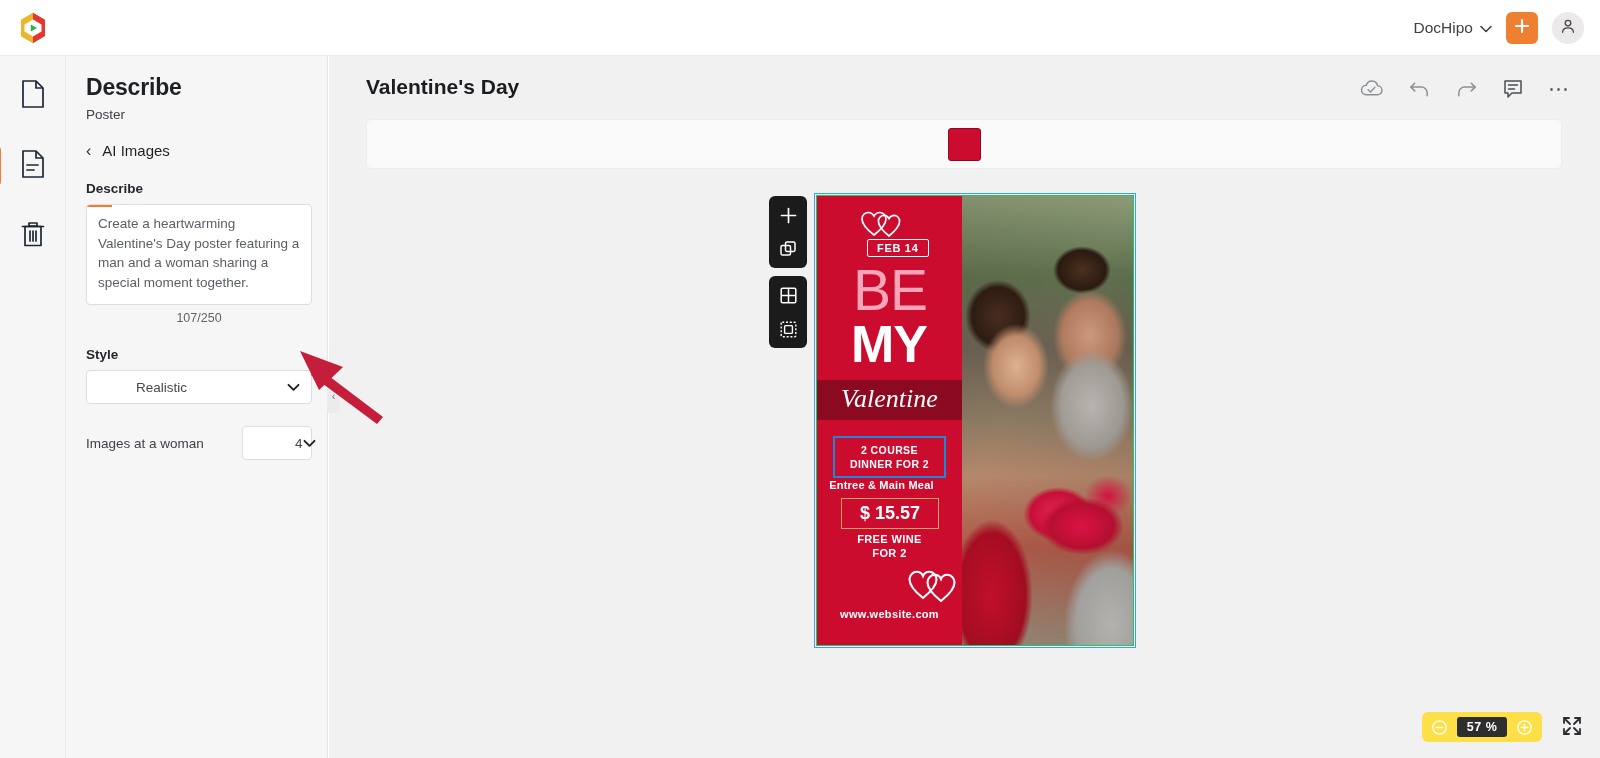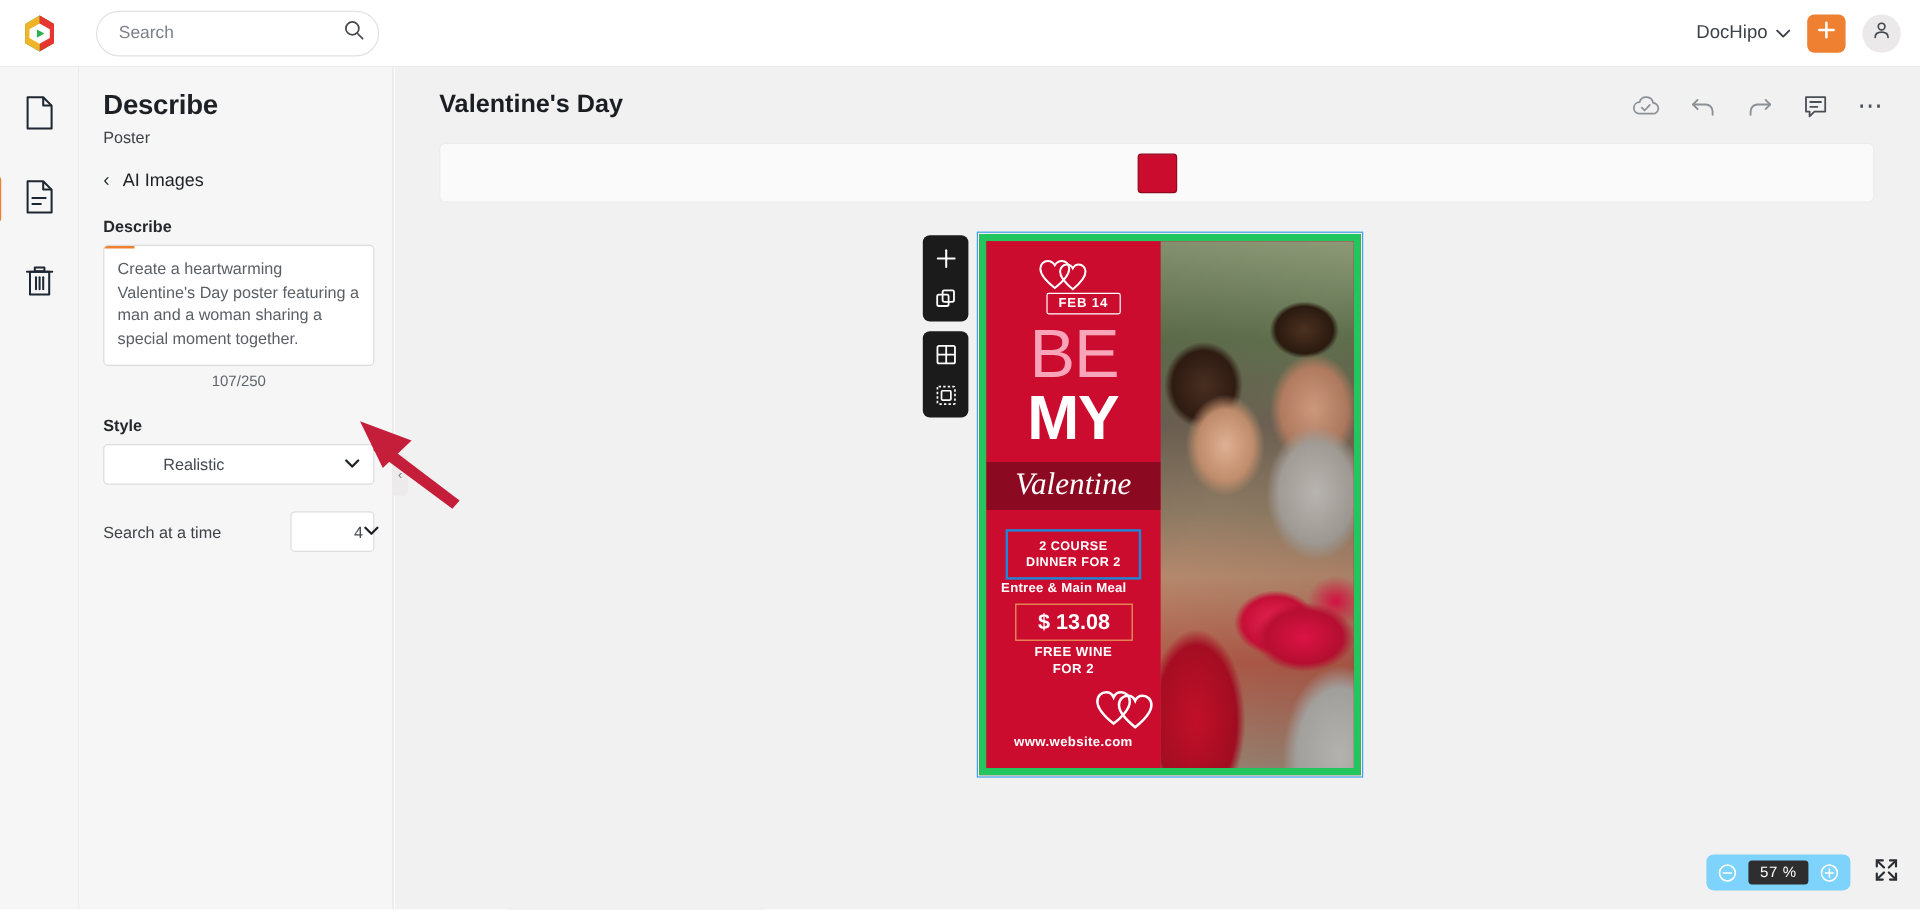--- a/index.html
+++ b/index.html
@@ -126,21 +126,21 @@
   .float-tools { position: absolute; left: 440px; top: 140px; display: flex; flex-direction: column; gap: 8px; z-index: 12; }
   .float-group {
     width: 38px; background: #1b1b1b; border-radius: 6px;
     display: flex; flex-direction: column; align-items: center; padding: 7px 0; gap: 10px;
   }
   .float-btn { width: 24px; height: 24px; display:flex; align-items:center; justify-content:center; cursor: pointer; }
 
   
   .poster {
     position: absolute; left: 487px; top: 139px; width: 318px; height: 451px;
-    overflow: hidden; border: 6px solid #22c55e; background: #cc0c2f;
+    overflow: hidden; border: 1px solid #22c55e; background: #cc0c2f;
   }
   .poster-left {
     position: absolute; left: 0; top: 0; width: 145px; height: 451px; background: #cc0c2f; z-index: 3;
   }
   .poster-photo {
     position: absolute; left: 145px; top: 0; width: 173px; height: 451px;
     background:
       radial-gradient(ellipse 58px 40px at 120px 330px, #e8144a 0%, #c00f33 55%, transparent 72%),
       radial-gradient(ellipse 46px 36px at 96px 318px, #f2295c 0%, #cc1038 60%, transparent 75%),
       radial-gradient(ellipse 34px 30px at 146px 300px, #e01244 0%, transparent 70%),
@@ -204,22 +204,22 @@
     color: #fff; font-size: 11px; font-weight: bold; letter-spacing: 0.3px;
   }
   .poster-selection {
     position: absolute; left: 485px; top: 137px; width: 322px; height: 455px;
     border: 1.5px solid #3ba0e6; z-index: 11; pointer-events: none;
   }
 
   
   .zoombar {
     position: absolute; bottom: 16px; right: 58px; height: 30px;
-    background: #7dd3fc; border-radius: 6px;
-    display: flex; align-items: center; gap: 9px; padding: 0 9px; z-index: 20;
+    background: #fde047; border-radius: 6px;
+    display: flex; align-items: center; gap: 9px; padding: 0 9px; z-index: 20; font-weight: bold;
   }
   .zoom-ico { cursor: pointer; display:flex; }
   .zoom-val {
     background: #2e2e2e; border-radius: 3px; color: #fff; font-size: 12.5px;
     padding: 3px 9px; min-width: 50px; text-align: center; letter-spacing: 0.5px;
   }
   .fullscreen-btn { position: absolute; bottom: 18px; right: 18px; cursor: pointer; z-index: 20; }
 
   
   .arrow-anno { position: absolute; left: 295px; top: 345px; z-index: 40; pointer-events: none; }
@@ -233,29 +233,20 @@
     <div class="logo">
       <svg width="34" height="34" viewBox="0 0 34 34">
         <path d="M17 2 L29 9 L29 25 L17 32 L5 25 L5 9 Z" fill="#2bb24c"></path>
         <path d="M17 2 L29 9 L29 25 L17 32 Z" fill="#e5372f"></path>
         <path d="M5 9 L17 2 L17 32 L5 25 Z" fill="#f0b429"></path>
         <path d="M17 2 L29 9 L23 12.5 L17 9 Z" fill="#e5372f"></path>
         <path d="M17 8.5 L25.5 13.4 L25.5 20.6 L17 25.5 L8.5 20.6 L8.5 13.4 Z" fill="#ffffff"></path>
         <path d="M14.8 13.6 L21 17 L14.8 20.4 Z" fill="#2bb24c"></path>
       </svg>
     </div>
-    <div class="search-wrap">
-      <input class="search-input" type="text" placeholder="Search" style="">
-      <span>
-        <svg width="18" height="18" viewBox="0 0 20 20" fill="none" stroke="#44484e" stroke-width="1.6">
-          <circle cx="8.5" cy="8.5" r="6"></circle>
-            <line x1="13" y1="13" x2="18" y2="18" stroke-linecap="round"></line>
-        </svg>
-      </span>
-    </div>
     <div class="topbar-right">
       <div class="brand-name">
         <span>DocHipo</span>
         <span>
           <svg width="12" height="8" viewBox="0 0 12 8" fill="none" stroke="#3d4148" stroke-width="1.6">
             <polyline points="1,1.5 6,6.5 11,1.5" stroke-linecap="round" stroke-linejoin="round"></polyline>
           </svg>
         </span>
       </div>
       <div class="plus-btn">
@@ -330,21 +321,21 @@
     <div class="select-box">
       <span class="select-val">Realistic</span>
       <span>
         <svg width="13" height="9" viewBox="0 0 13 9" fill="none" stroke="#1d2024" stroke-width="1.9">
           <polyline points="1.5,1.8 6.5,6.8 11.5,1.8" stroke-linecap="round" stroke-linejoin="round"></polyline>
         </svg>
       </span>
     </div>
 
     <div class="row-inline">
-      <span class="row-inline-label">Search at a time</span>
+      <span class="row-inline-label">Images at a woman</span>
       <div class="mini-select">
         <span class="select-val">4</span>
         <span>
           <svg width="13" height="9" viewBox="0 0 13 9" fill="none" stroke="#1d2024" stroke-width="1.9">
             <polyline points="1.5,1.8 6.5,6.8 11.5,1.8" stroke-linecap="round" stroke-linejoin="round"></polyline>
           </svg>
         </span>
       </div>
     </div>
 
@@ -435,21 +426,21 @@
       <div class="p-be">BE</div>
       <div class="p-my">MY</div>
       <div class="p-valentine-band"></div>
       <div class="p-valentine">Valentine</div>
 
       <div class="p-course-box">
         <div>2 COURSE</div>
         <div>DINNER FOR 2</div>
       </div>
       <div class="p-entree">Entree &amp; Main Meal</div>
-      <div class="p-price-box">$ 13.08</div>
+      <div class="p-price-box">$ 15.57</div>
       <div class="p-wine">
         <div>FREE WINE</div>
         <div>FOR 2</div>
       </div>
 
       <span class="p-hearts-bot">
         <svg width="52" height="38" viewBox="0 0 52 38" fill="none" stroke="#ffffff" stroke-width="2.1">
           <path d="M16 32 C6 24 2.5 18.5 2.5 13.5 C2.5 8.8 6 5.8 9.8 5.8 C12.6 5.8 15 7.6 16 10 C17 7.6 19.4 5.8 22.2 5.8 C26 5.8 29.5 8.8 29.5 13.5 C29.5 18.5 26 24 16 32 Z"></path>
           <path d="M34 35 C24 27 20.5 21.5 20.5 16.5 C20.5 11.8 24 8.8 27.8 8.8 C30.6 8.8 33 10.6 34 13 C35 10.6 37.4 8.8 40.2 8.8 C44 8.8 47.5 11.8 47.5 16.5 C47.5 21.5 44 27 34 35 Z"></path>
         </svg>

